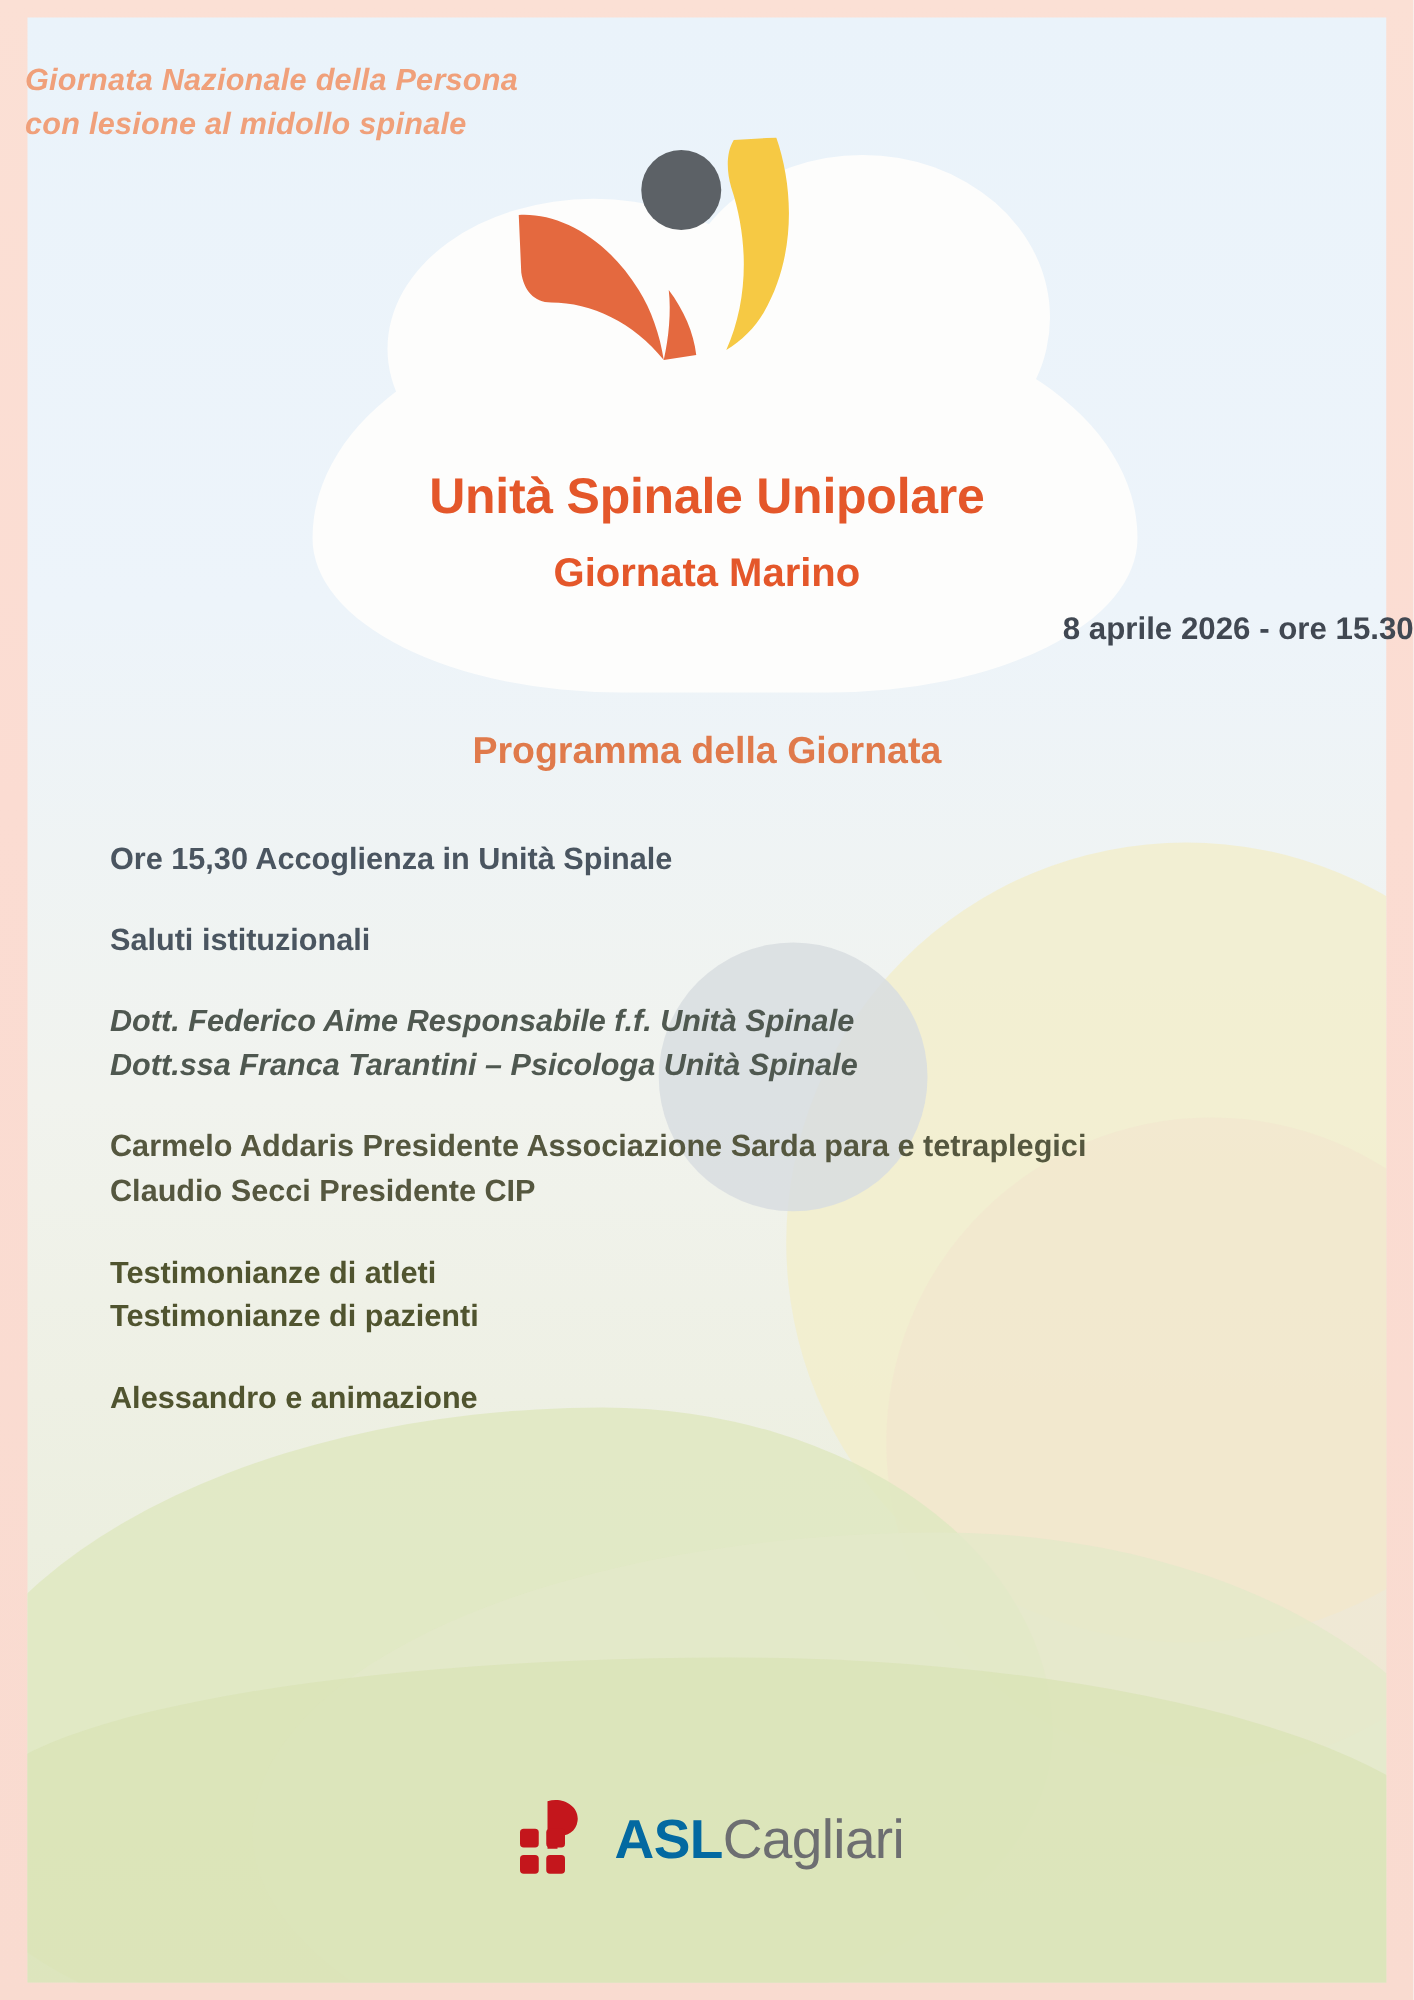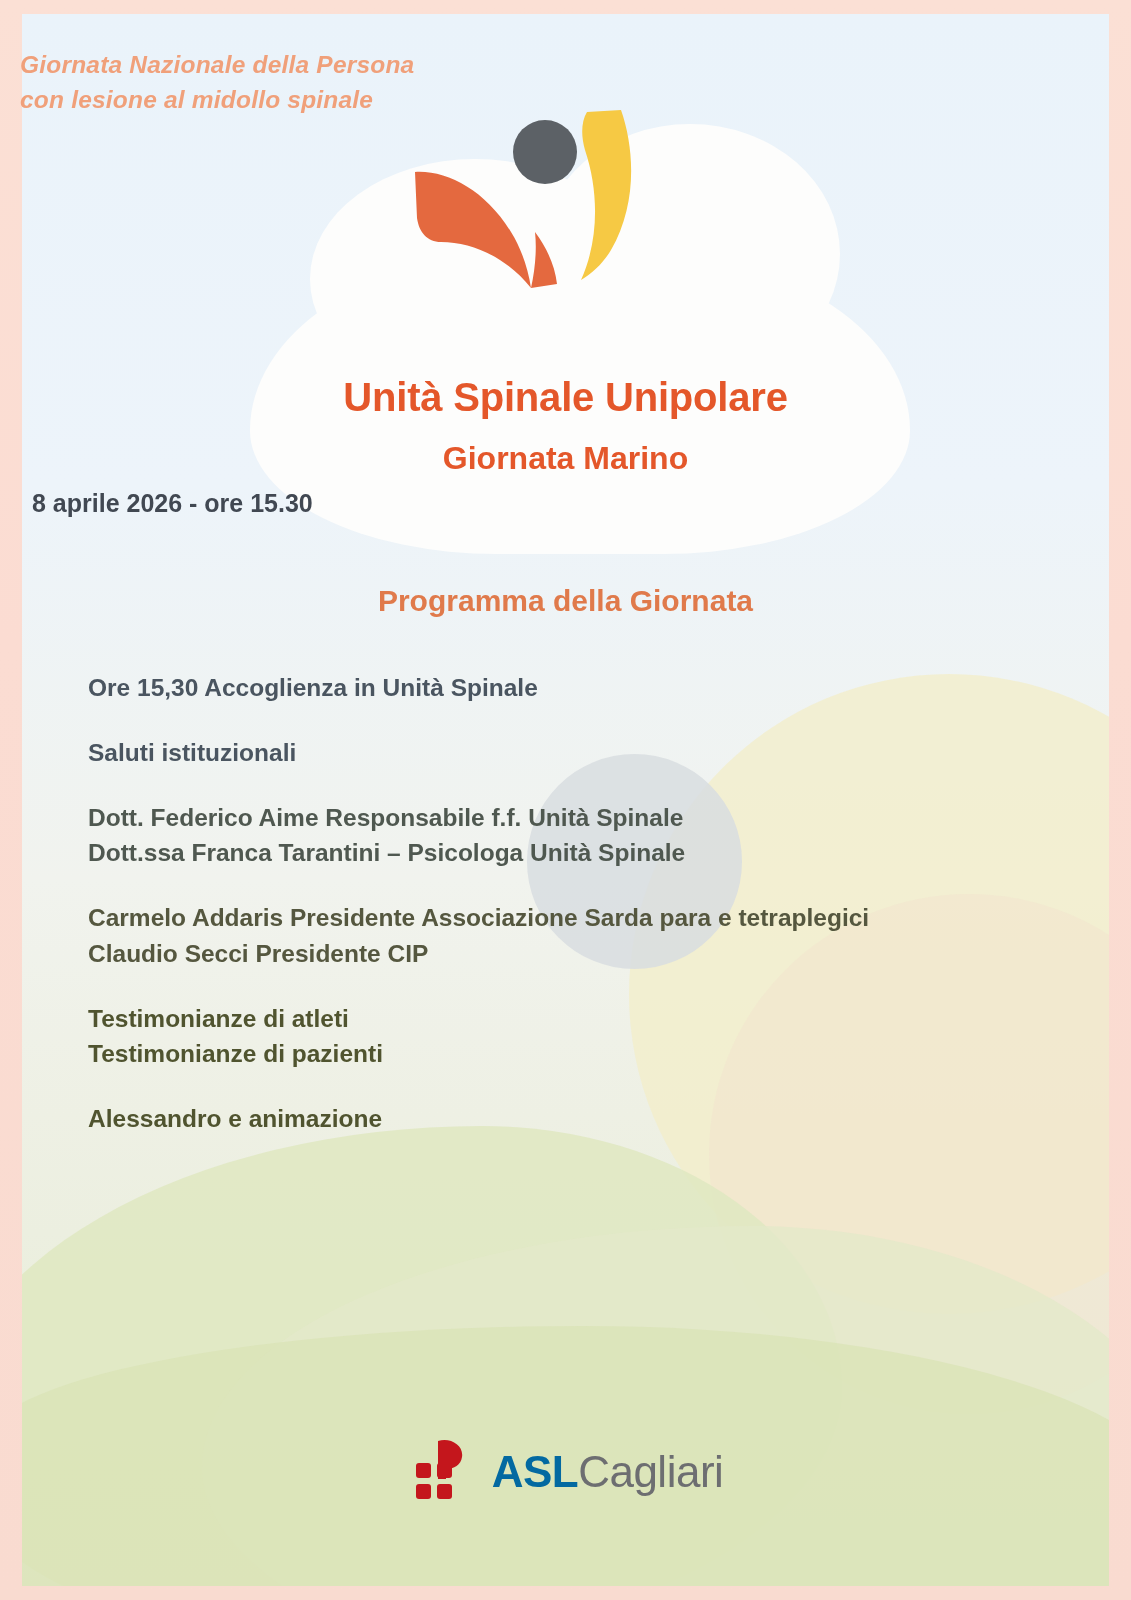--- a/index.html
+++ b/index.html
@@ -164,21 +164,21 @@
     left: 0; right: 0;
     text-align: center;
     color: #e4572a;
     font-weight: bold;
     font-size: 32px;
   }
   .datetime {
     position: absolute;
     top: 489px;
     left: 0; right: 0;
-    text-align: left;
+    text-align: right;
     color: #414852;
     font-weight: bold;
     font-size: 25px;
     margin-left: 32px;
   }
   .program-heading {
     position: absolute;
     top: 584px;
     left: 0; right: 0;
     text-align: center;
@@ -194,21 +194,21 @@
   }
   .prog-block {
     margin-bottom: 29px;
   }
   .prog-line {
     font-weight: bold;
     font-size: 24.5px;
     line-height: 1.46;
     color: #4a5560;
   }
-  .tone-b .prog-line { color: #4f5850; }
+  .tone-b .prog-line { color: #4f5850; font-style: italic; }
   .tone-c .prog-line { color: #55573f; }
   .tone-d .prog-line { color: #50542f; }
 
   .footer-logo {
     position: absolute;
     left: 0; right: 0;
     bottom: 95px;
     display: flex;
     align-items: center;
     justify-content: center;

